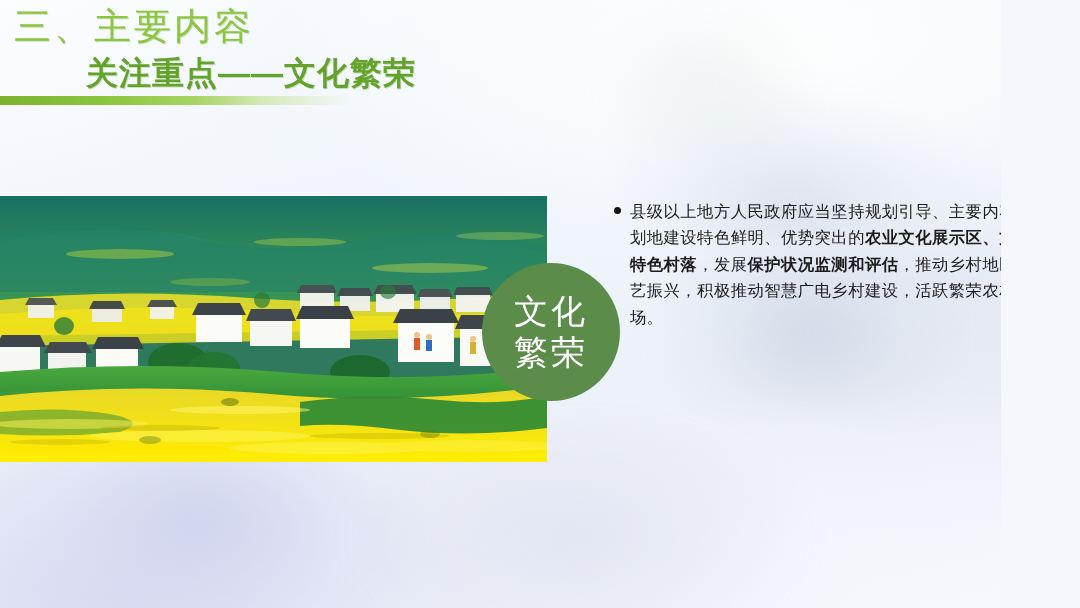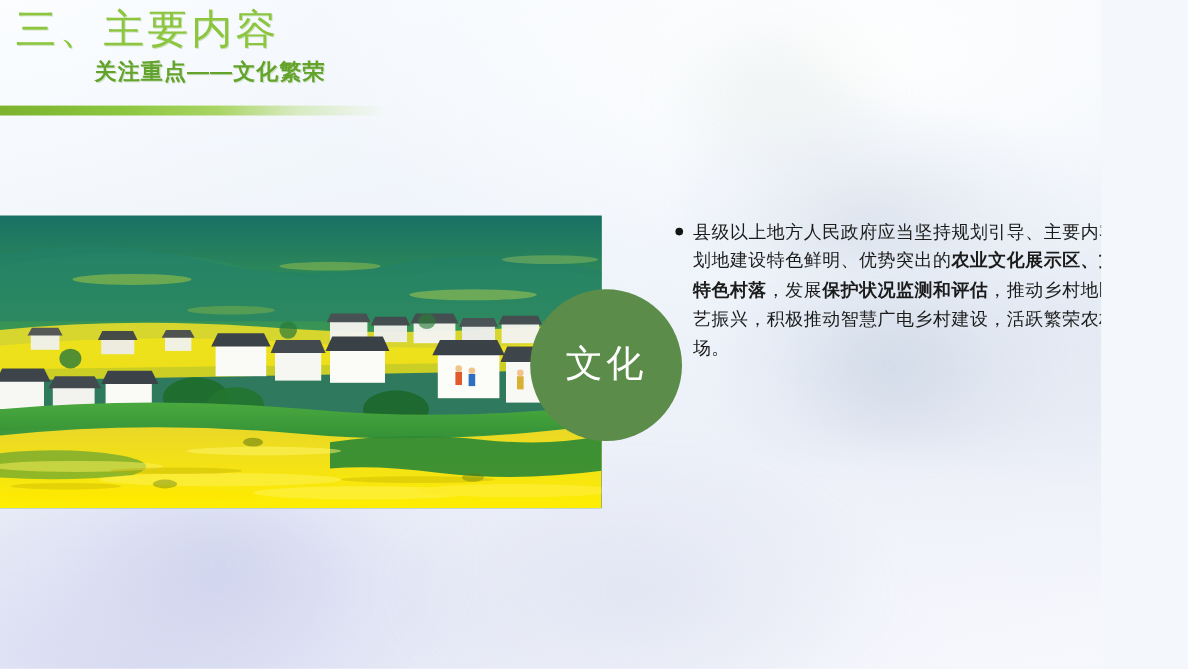--- a/index.html
+++ b/index.html
@@ -37,21 +37,21 @@
   
   .title{
     position:absolute;left:14px;top:6px;
     font-size:37px;line-height:1.16;letter-spacing:3px;
     font-weight:400;color:#8cc63f;
     text-shadow:1px 1px 0 rgba(120,175,60,0.35);
     white-space:nowrap;
   }
   .subtitle{
     position:absolute;left:86px;top:54px;
-    font-size:20px;line-height:1.2;letter-spacing:1px;
+    font-size:32px;line-height:1.2;letter-spacing:1px;
     font-weight:700;color:#63a32c;
     text-shadow:1px 1px 0 rgba(110,165,55,0.30);
     white-space:nowrap;
   }
   .rule{
     position:absolute;left:0;top:96px;width:430px;height:9px;
     background:linear-gradient(90deg,#7cb22e 0%,#8cc63f 26%,#a9d464 46%,rgba(190,223,140,0.55) 62%,rgba(255,255,255,0) 82%);
   }
 
   
@@ -228,20 +228,21 @@
       </g>
 
       <ellipse cx="230" cy="206" rx="9" ry="4" fill="#5f7a12" opacity="0.55"></ellipse>
       <ellipse cx="150" cy="244" rx="11" ry="4" fill="#6a8415" opacity="0.45"></ellipse>
       <ellipse cx="430" cy="238" rx="10" ry="4" fill="#5f7a12" opacity="0.4"></ellipse>
     </svg>
   </div>
 
   <div class="badge">
     <span>文化</span>
+    <span>繁荣</span>
   </div>
 
   <div class="bullets">
     <div class="bullet">
       <span class="dot"></span>
       <p><span>县级以上地方人民政府应当坚持规划引导、主要内容，有计划地建设特色鲜明、优势突出的</span><b>农业文化展示区、文化产业特色村落</b><span>，发展</span><b>保护状况监测和评估</b><span>，推动乡村地区传统工艺振兴，积极推动智慧广电乡村建设，活跃繁荣农村文化市场。</span></p>
     </div>
   </div>
 
 </div>

